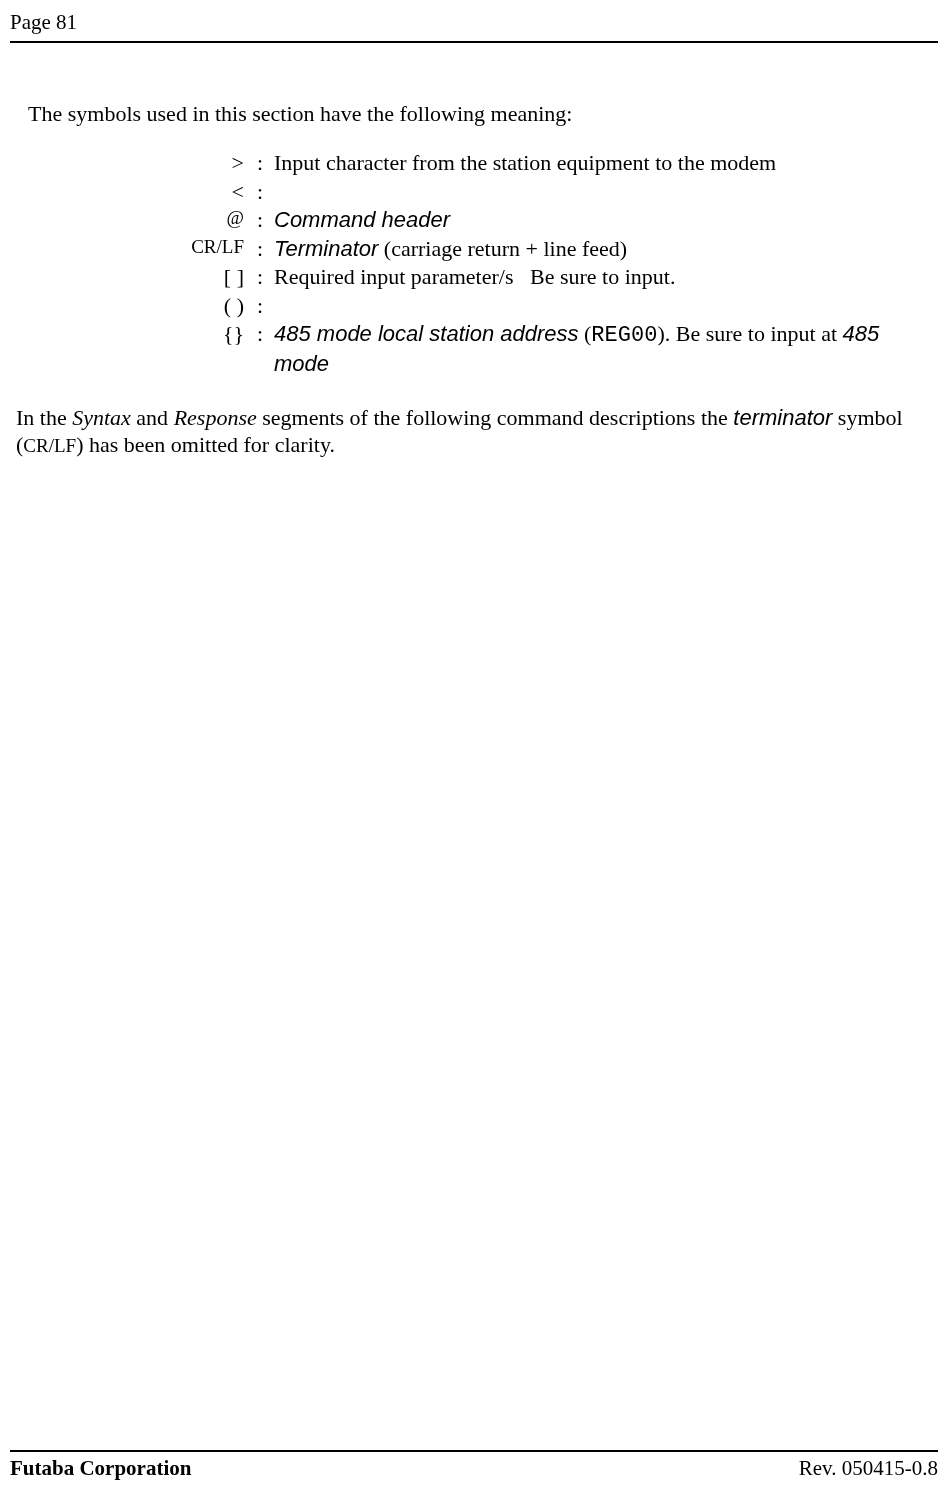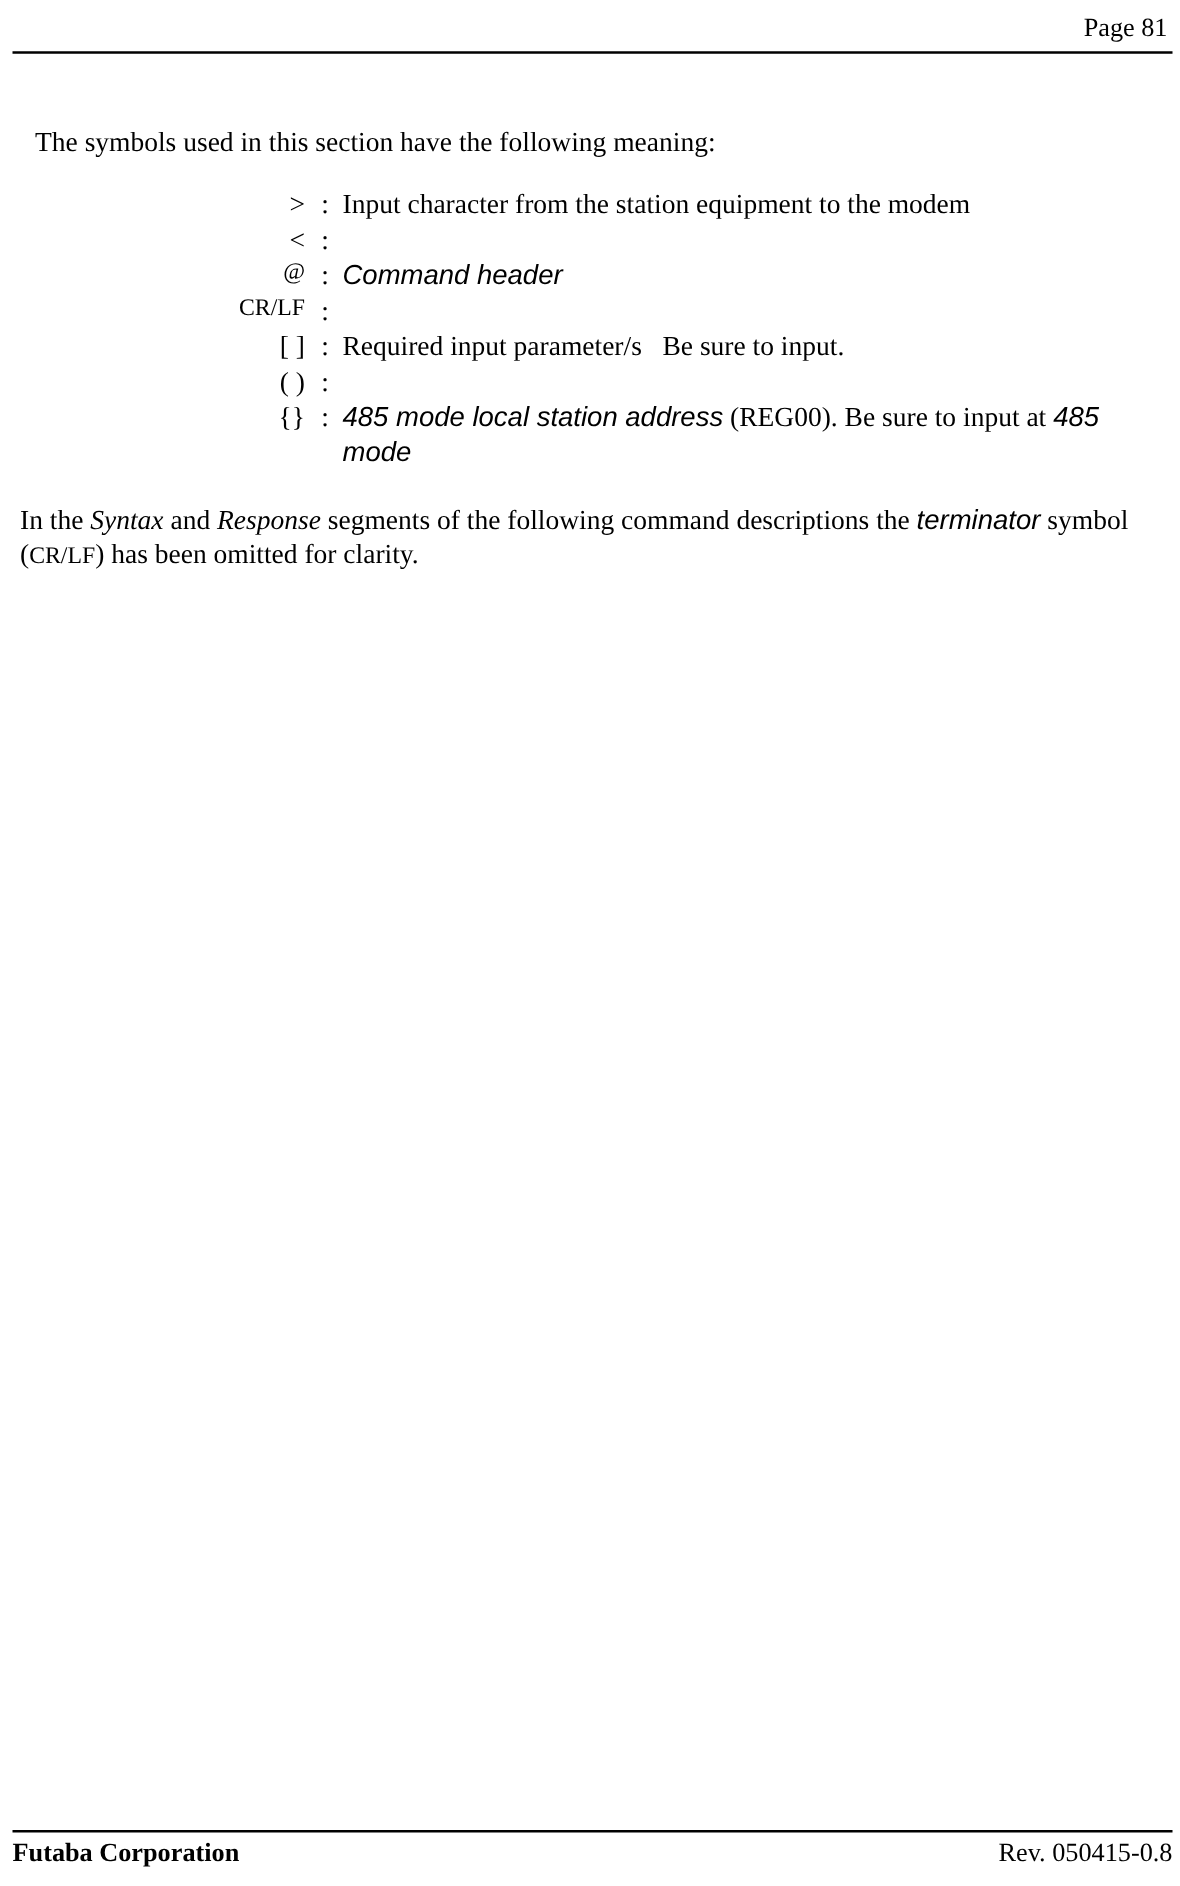--- a/index.html
+++ b/index.html
@@ -11,21 +11,20 @@
       width: 944px;
       height: 1509px;
       position: relative;
       padding: 10px 6px 10px 10px;
     }
     .header-rule {
       border-top: 2px solid #000;
       margin-top: 6px;
     }
     .page-num {
-      text-align: right;
       font-size: 21px;
       margin-bottom: 2px;
       padding-right: 4px;
     }
     .intro {
       margin-top: 58px;
       margin-left: 18px;
       margin-bottom: 22px;
     }
     .symbol-table {
@@ -45,32 +44,32 @@
     }
     .sym.small { font-size: 19px; }
     .sep {
       width: 28px;
       text-align: center;
     }
     .desc {
       flex: 1;
     }
     .arialit { font-family: Arial, Helvetica, sans-serif; font-style: italic; }
-    .arial { font-family: Liberation Serif, serif; text-align: right; }
+    .arial { font-family: Liberation Mono, monospace; text-align: right; }
     .tnrit { font-style: italic; margin-top: 12px; }
     .smallcaps { font-size: 19px; }
     .closing {
       margin-top: 28px;
       margin-left: 6px;
       margin-right: 2px;
       line-height: 1.22;
     }
     .footer {
       position: absolute;
-      bottom: 14px;
+      bottom: 28px;
       left: 10px;
       right: 6px;
       text-align: center;
     }
     .footer-rule {
       border-top: 2px solid #000;
       margin-bottom: 4px;
     }
     .footer-row {
       display: flex;
@@ -98,20 +97,21 @@
       <div class="sep">:</div>
     </div>
     <div class="sym-row">
       <div class="sym small">@</div>
       <div class="sep">:</div>
       <div class="desc"><span class="arialit">Command header</span></div>
     </div>
     <div class="sym-row">
       <div class="sym small">CR/LF</div>
       <div class="sep">:</div>
+      <div class="desc"><span class="arialit">Terminator</span> (carriage return + line feed)</div>
     </div>
     <div class="sym-row">
       <div class="sym">[ ]</div>
       <div class="sep">:</div>
       <div class="desc">Required input parameter/s&nbsp;&nbsp; Be sure to input.</div>
     </div>
     <div class="sym-row">
       <div class="sym">( )</div>
       <div class="sep">:</div>
     </div>

